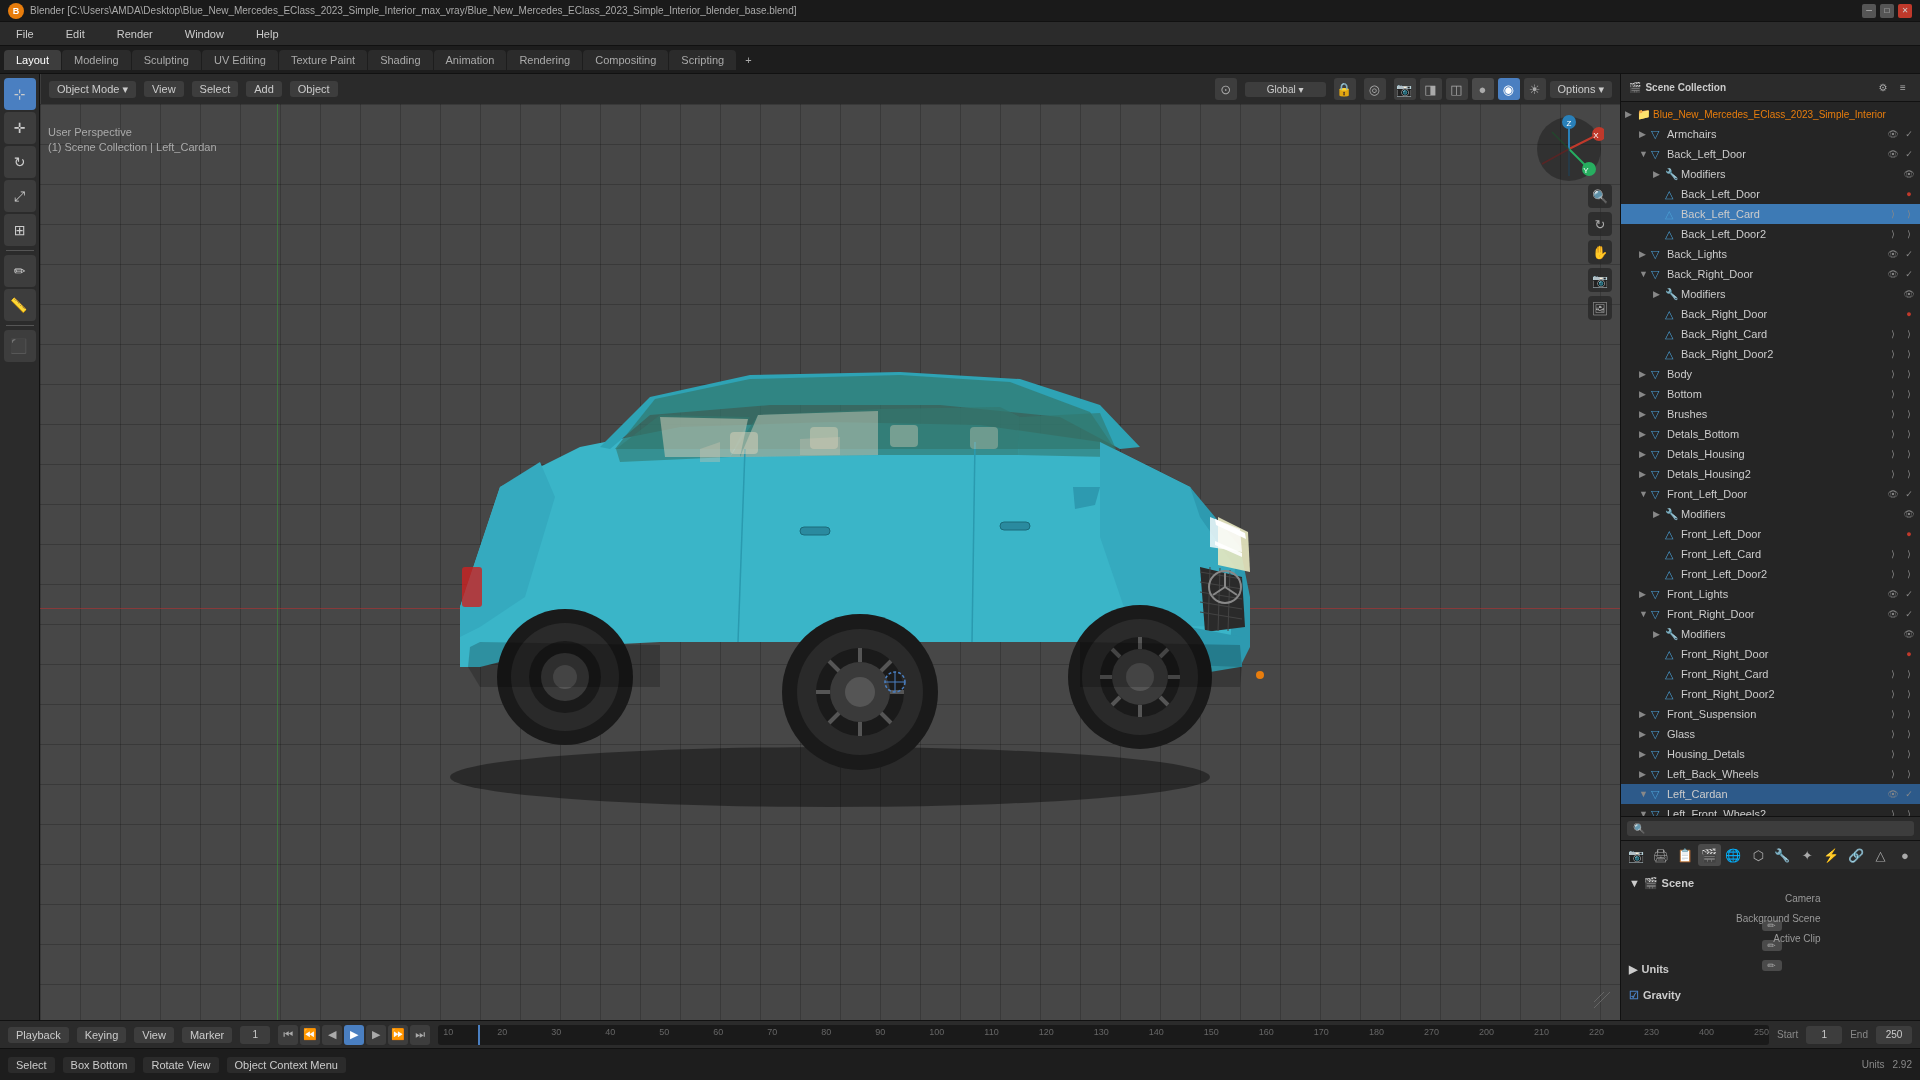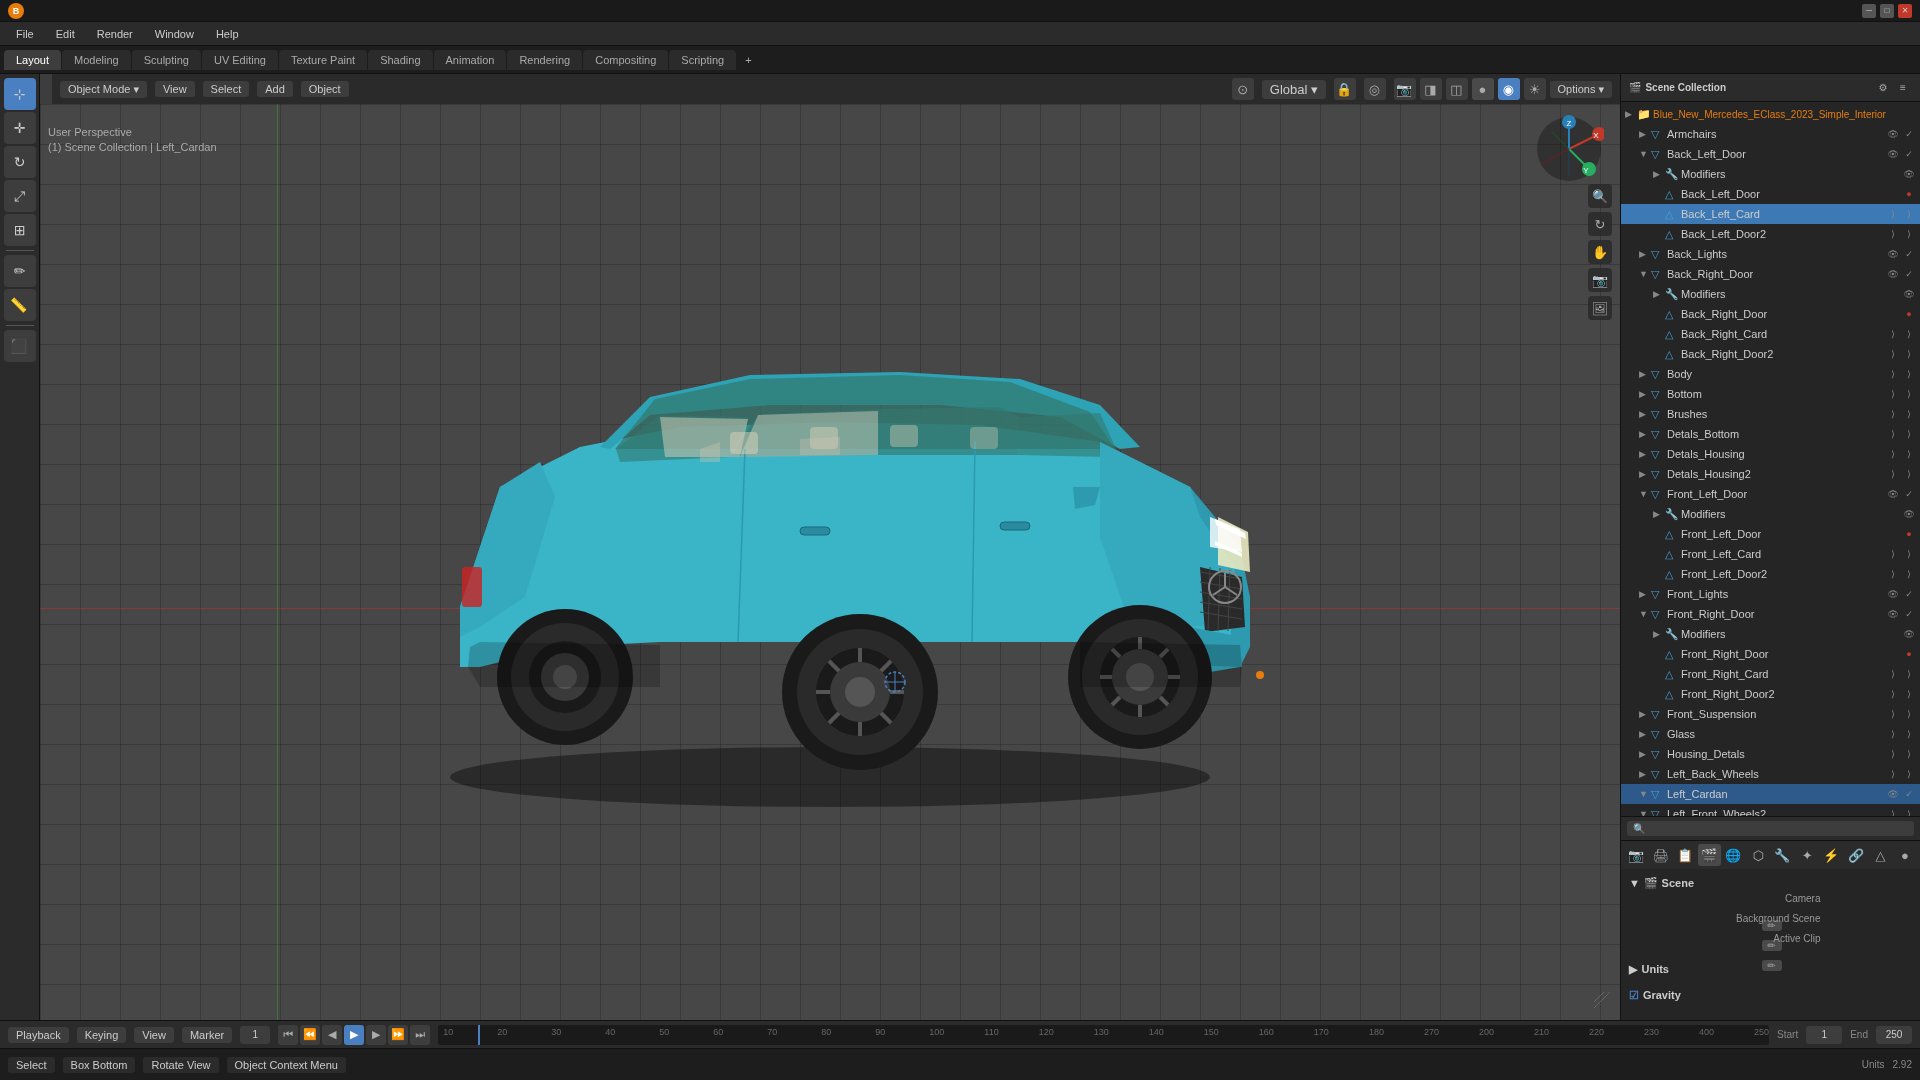--- a/index.html
+++ b/index.html
@@ -61,21 +61,21 @@
     }
     .win-btn.close { background: #c0392b; }
 
     
     #menu-bar {
       height: 24px;
       background: #2b2b2b;
       display: flex;
       align-items: center;
       padding: 0 8px;
-      gap: 6px;
+      gap: 16px;
       border-bottom: 1px solid #111;
     }
     .menu-item {
       padding: 2px 8px;
       font-size: 11px;
       color: #ccc;
       cursor: pointer;
       border-radius: 3px;
     }
 
@@ -147,21 +147,21 @@
     
     #viewport {
       flex: 1;
       position: relative;
       background: #3d3d3d;
       overflow: hidden;
     }
     #viewport-header {
       position: absolute;
       top: 0;
-      left: 12px;
+      left: 1px;
       right: 0;
       height: 30px;
       background: rgba(40,40,40,0.9);
       display: flex;
       align-items: center;
       padding: 0 8px;
       gap: 8px;
       z-index: 10;
     }
     .vp-header-item {
@@ -588,20 +588,21 @@
     .mesh-icon { color: #4a9fd5; }
     .modifier-icon { color: #aaa; }
 
   </style>
 </head>
 <body>
 
 <div id="title-bar">
   <div id="title-bar-left">
     <div class="blender-icon">B</div>
+    <span id="title-text">Blender [C:\Users\AMDA\Desktop\Blue_New_Mercedes_EClass_2023_Simple_Interior_max_vray/Blue_New_Mercedes_EClass_2023_Simple_Interior_blender_base.blend]</span>
   </div>
   <div id="title-bar-right">
     <div class="win-btn">─</div>
     <div class="win-btn">□</div>
     <div class="win-btn close">✕</div>
   </div>
 </div>
 
 <div id="menu-bar">
   <div class="menu-item">File</div>
@@ -644,21 +645,21 @@
 
     <div id="viewport-header">
       <div class="vp-header-item">Object Mode ▾</div>
       <div class="vp-header-item">View</div>
       <div class="vp-header-item">Select</div>
       <div class="vp-header-item">Add</div>
       <div class="vp-header-item">Object</div>
       <div class="vp-header-sep"></div>
 
       <div class="vp-icon-btn">⊙</div>
-      <div style="padding:2px 8px;background:#3d3d3d;border-radius:3px;font-size:13px;color:#ccc;">Global ▾</div>
+      <div style="padding:2px 22px;background:#3d3d3d;border-radius:3px;font-size:10px;color:#ccc;">Global ▾</div>
       <div class="vp-icon-btn">🔒</div>
       <div class="vp-icon-btn">◎</div>
 
       <div class="vp-header-right">
         <div class="vp-icon-btn">📷</div>
         <div class="vp-icon-btn">◨</div>
         <div class="vp-icon-btn">◫</div>
         <div class="vp-icon-btn" style="background:#4a4a4a;">●</div>
         <div class="vp-icon-btn active">◉</div>
         <div class="vp-icon-btn">☀</div>

